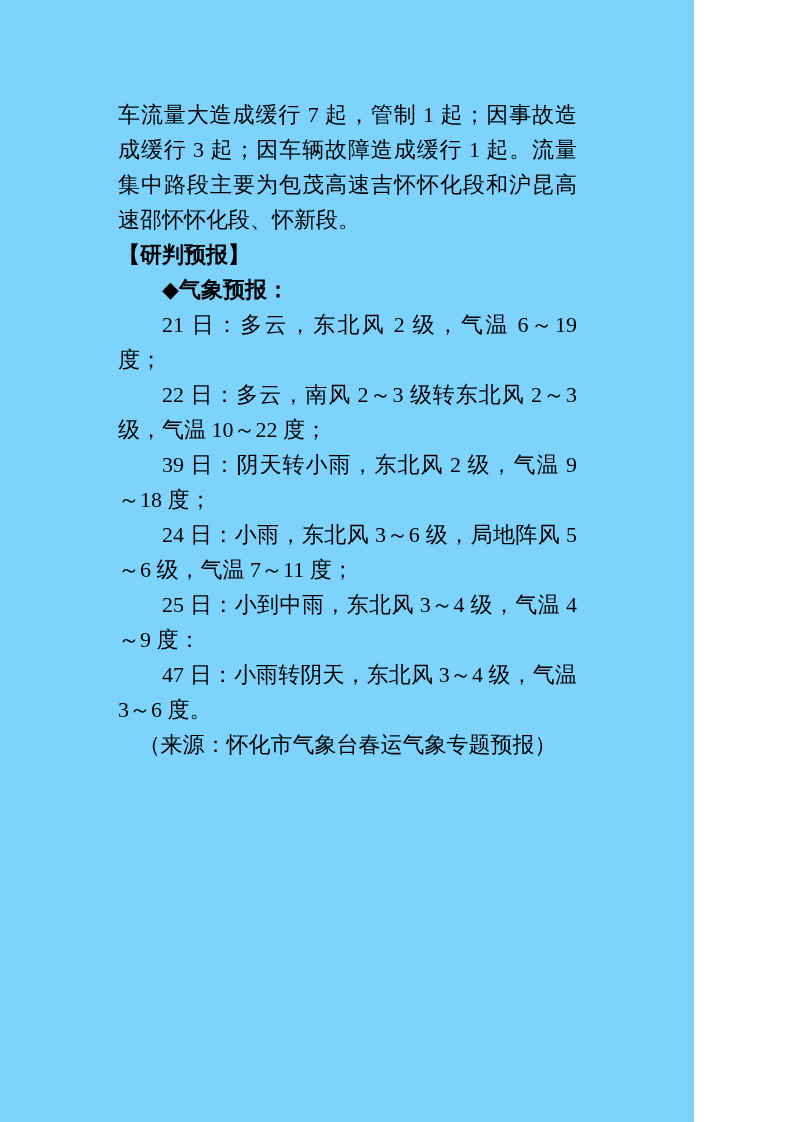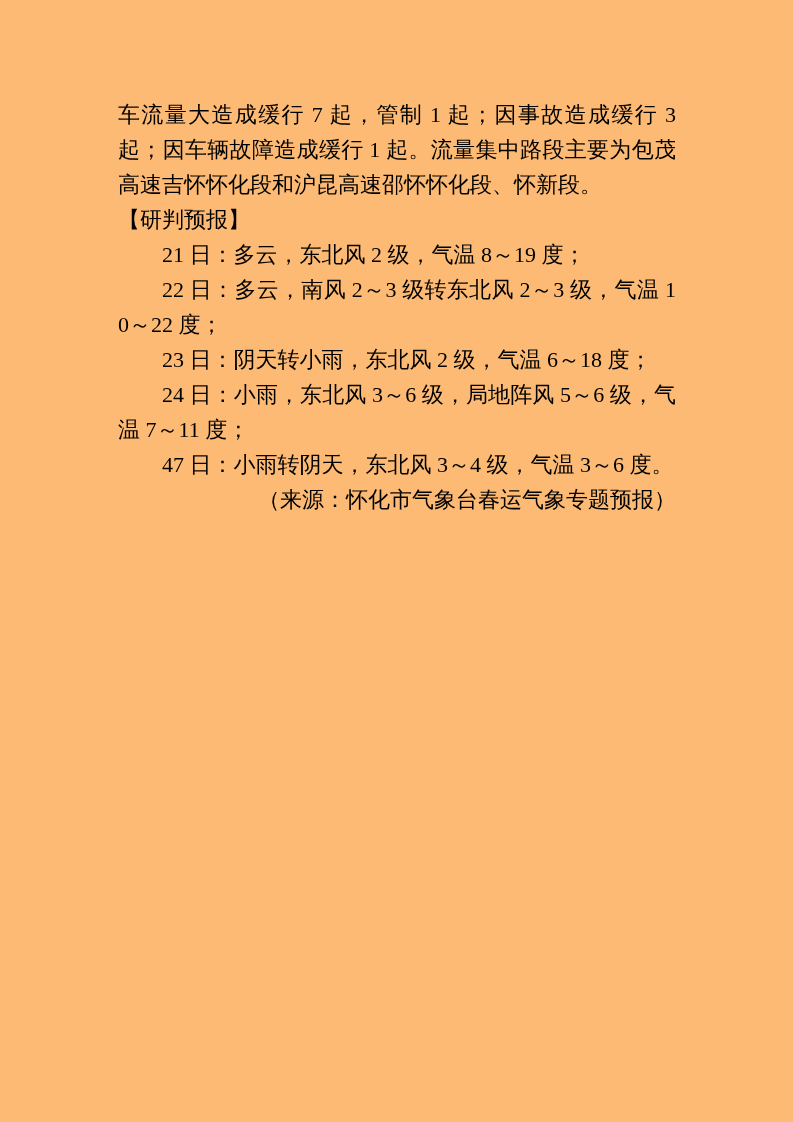--- a/index.html
+++ b/index.html
@@ -2,67 +2,69 @@
 <html><head>
 <meta charset="utf-8">
 <style>
   html, body {
     margin: 0;
     padding: 0;
     background: #ffffff;
   }
   .page {
     position: relative;
-    width: 793px;
+    width: 694px;
     height: 1122px;
-    background: #fdba74;
+    background: #7dd3fc;
     box-sizing: border-box;
     padding: 97px 117px 1px 118px;
     font-family: "Liberation Serif", "DejaVu Serif", serif;
     font-size: 22px;
     line-height: 35px;
     color: #000000;
     overflow: hidden;
   }
   .para {
     margin: 0;
     text-align: justify;
     word-break: break-all;
   }
   .indent {
     text-indent: 2em;
   }
   .bold {
-    font-weight: normal;
+    font-weight: bold;
   }
   .src-line {
     margin: 0;
-    text-align: right;
+    text-align: center;
     word-break: keep-all;
   }
 </style>
 </head>
 <body>
 
 <div class="page">
 
   <p class="para">车流量大造成缓行 7 起，管制 1 起；因事故造成缓行 3 起；因车辆故障造成缓行 1 起。流量集中路段主要为包茂高速吉怀怀化段和沪昆高速邵怀怀化段、怀新段。</p>
 
   <p class="para bold">【研判预报】</p>
 
+  <p class="para indent bold"><span>◆</span><span>气象预报：</span></p>
 
 
-  <p class="para indent">21 日：多云，东北风 2 级，气温 8～19 度；</p>
+  <p class="para indent">21 日：多云，东北风 2 级，气温 6～19 度；</p>
 
   <p class="para indent">22 日：多云，南风 2～3 级转东北风 2～3 级，气温 10～22 度；</p>
 
-  <p class="para indent">23 日：阴天转小雨，东北风 2 级，气温 6～18 度；</p>
+  <p class="para indent">39 日：阴天转小雨，东北风 2 级，气温 9～18 度；</p>
 
   <p class="para indent">24 日：小雨，东北风 3～6 级，局地阵风 5～6 级，气温 7～11 度；</p>
 
+  <p class="para indent">25 日：小到中雨，东北风 3～4 级，气温 4～9 度：</p>
 
   <p class="para indent">47 日：小雨转阴天，东北风 3～4 级，气温 3～6 度。</p>
 
   <p class="src-line">（来源：怀化市气象台春运气象专题预报）</p>
 
 
 
 
 </div>
 

